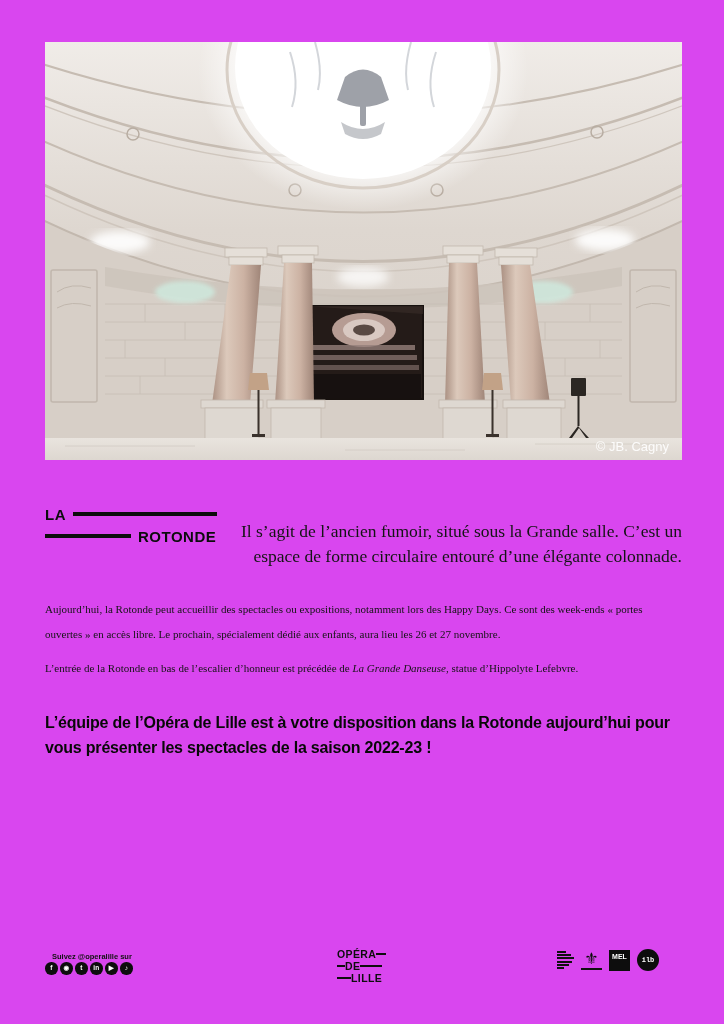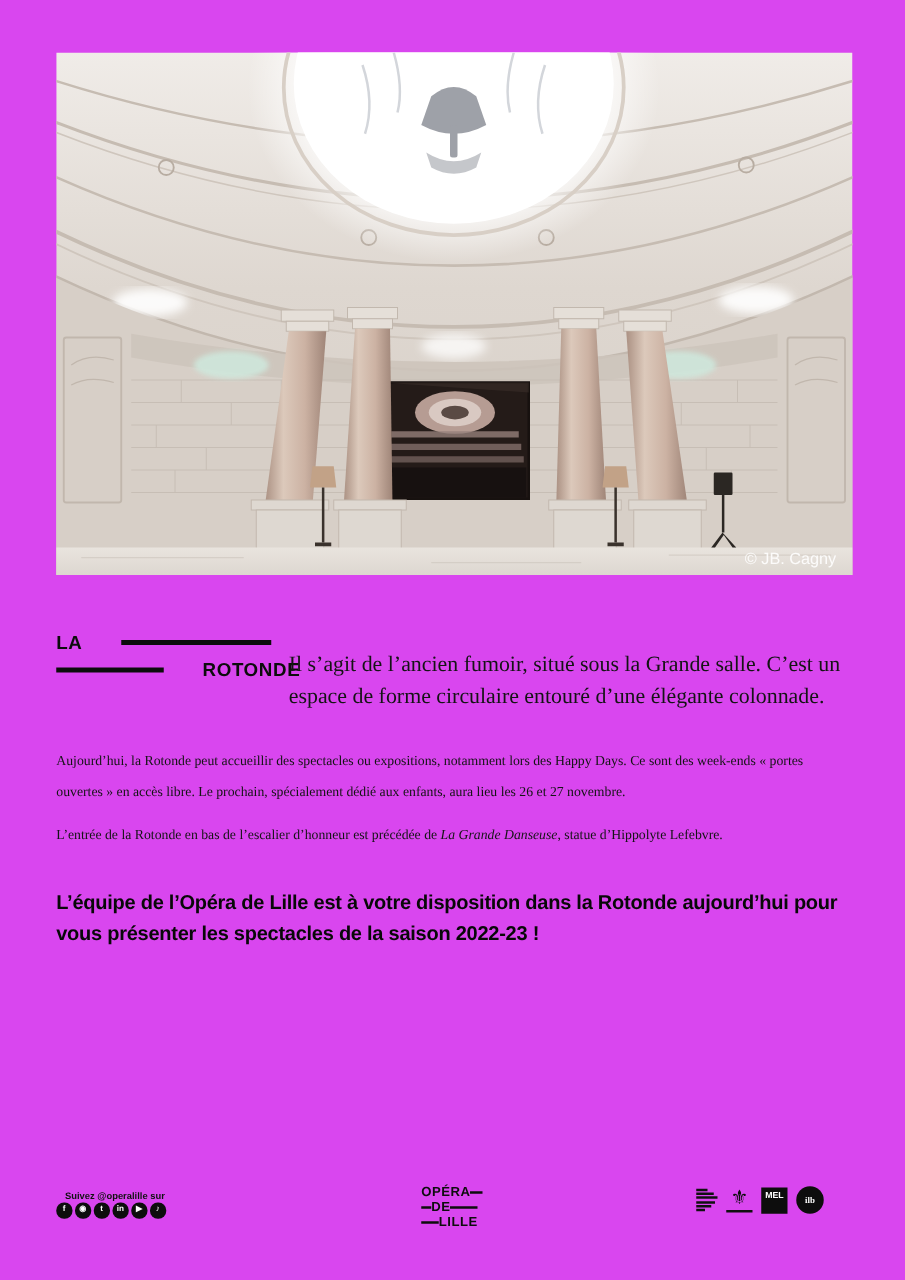--- a/index.html
+++ b/index.html
@@ -12,26 +12,26 @@
   .photo{position:absolute;left:45px;top:42px;width:637px;height:418px;}
   .photo svg{display:block;width:100%;height:100%;}
   
   .content{position:absolute;left:45px;top:501px;width:637px;}
   .title-row{display:flex;align-items:flex-start;}
   .title-block{
     width:172px;flex:0 0 172px;margin-right:14px;
     font-family:"Liberation Sans", sans-serif;font-weight:700;
     font-size:15px;letter-spacing:.5px;color:#0c0c0c;padding-top:2px;
   }
-  .title-line{display:flex;align-items:center;height:22px;gap:24px;}
+  .title-line{display:flex;align-items:center;height:22px;}
   .title-line .bar{height:3.5px;background:#0c0c0c;flex:1;}
   .title-line.l1 .bar{margin-left:7px;}
   .title-line.l2 .bar{margin-right:7px;flex:0 0 86px;}
   .intro{
-    flex:1;font-size:17.5px;line-height:25px;color:#141414;
+    flex:1;font-size:17.5px;line-height:25px;color:#141414;text-align:right;
   }
   .para{font-size:11px;line-height:25px;margin:0;color:#141414;}
   .p1{margin-top:11px;}
   .p2{margin-top:9px;}
   .highlight{
     margin-top:29px;font-family:"Liberation Sans", sans-serif;
     font-weight:700;font-size:16px;line-height:25px;letter-spacing:-.2px;color:#080808;
   }
   
   .footer-follow{
@@ -57,21 +57,21 @@
   .logo-crest{width:21px;text-align:center;line-height:1;}
   .logo-crest .glyph{font-size:16px;color:#0d0d0d;}
   .logo-crest .cap{height:2px;background:#101010;margin-top:1px;}
   .logo-mel{
     width:21px;height:21px;background:#0d0d0d;color:#fff;
     font-family:"Liberation Sans", sans-serif;font-weight:700;font-size:7px;
     display:flex;align-items:flex-start;justify-content:center;padding-top:3px;box-sizing:border-box;
   }
   .logo-circle{
     width:22px;height:22px;border-radius:50%;background:#0d0d0d;color:#fff;
-    font-family:Liberation Serif, serif;font-size:7px;font-weight:700;
+    font-family:Liberation Mono, monospace;font-size:7px;font-weight:700;
     display:flex;align-items:center;justify-content:center;
   }
 </style>
 </head>
 <body>
 
 <div class="page">
 
   <div class="photo">
     <svg viewBox="0 0 637 418" preserveAspectRatio="none">

